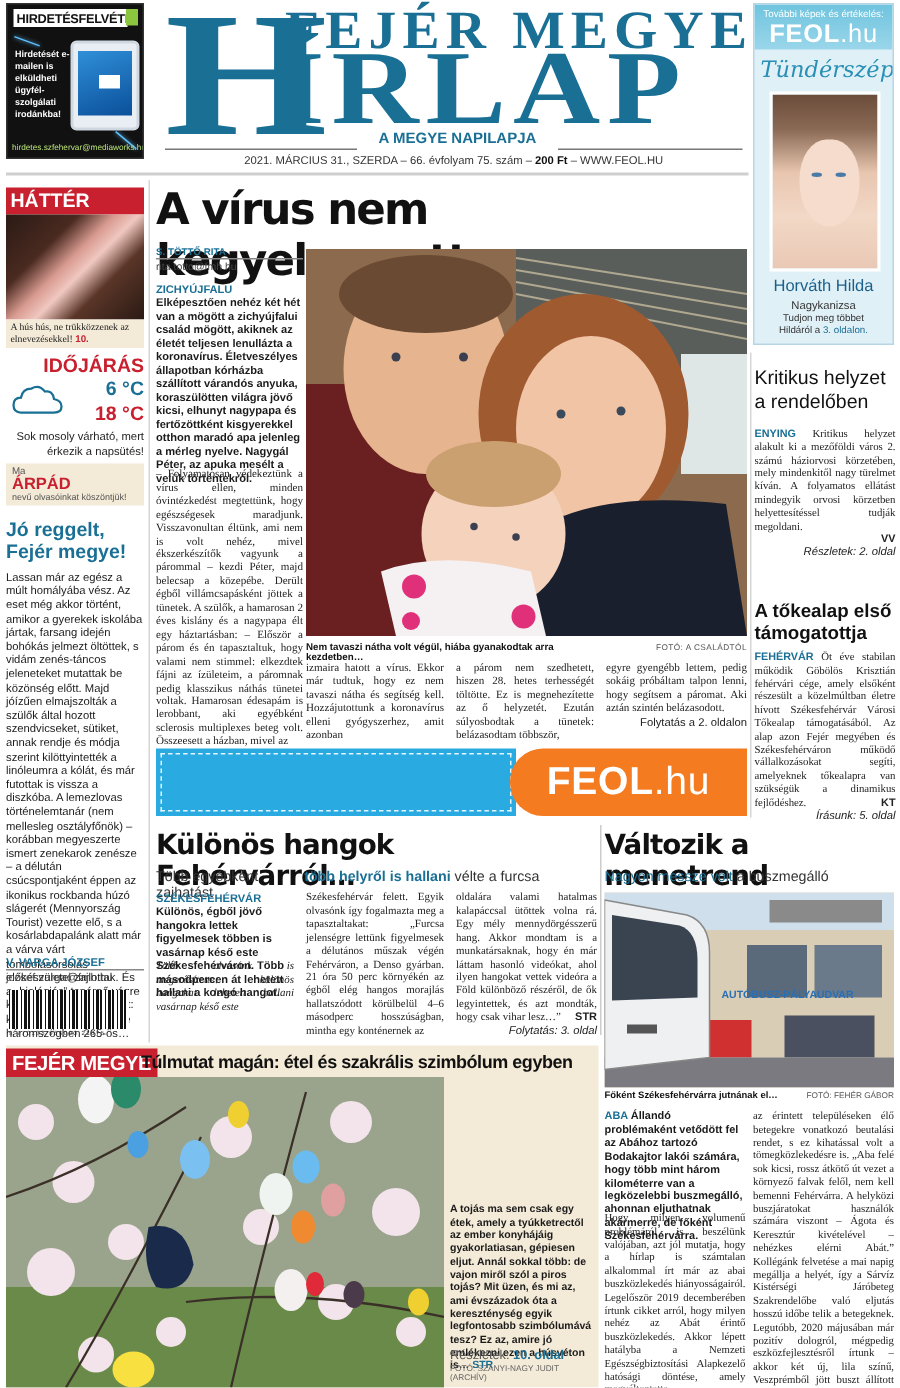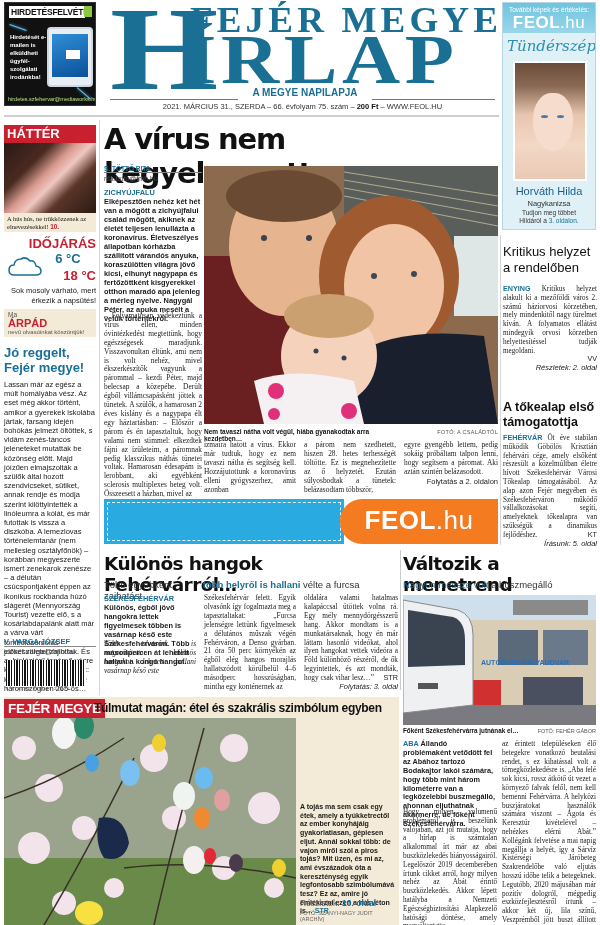--- a/index.html
+++ b/index.html
@@ -40,21 +40,21 @@
   #promo .p-eye { position:absolute; top:22px; width:7px; height:3px; background:#4a7aa8; border-radius:50%; }
   #promo .p-name { position:absolute; left:0; top:182px; width:100%; text-align:center; color:#1a5f8a; font-size:11px; }
   #promo .p-city { position:absolute; left:0; top:196px; width:100%; text-align:center; color:#333; font-size:7.5px; }
   #promo .p-more { position:absolute; left:0; top:206px; width:100%; text-align:center; color:#333; font-size:6.5px; line-height:8px; }
   #promo .p-more b { color:#1a6f95; font-weight:normal; }
   #hatter-label { left: 4px; top: 125px; width: 92px; height: 18px; background: #c8202f; color: #fff; font-weight: bold; font-size: 13px; padding-left: 3px; line-height: 18px; }
   #hatter-img { left: 4px; top: 143px; width: 92px; height: 70px; background: linear-gradient(135deg,#2a1a14 0%, #4a2a20 30%, #d89a90 45%, #f0c8c0 55%, #5a3528 70%, #2a1a14 100%); }
   #hatter-cap { left: 4px; top: 213px; width: 92px; height: 19px; background: #f3ead7; font-family: "Liberation Serif", serif; font-size: 6.5px; line-height: 8px; padding: 2px 3px; }
   #hatter-cap b { color: #c8202f; font-family: "Liberation Sans", sans-serif; }
   #idojaras { left: 4px; top: 236px; width: 92px; text-align: right; color: #c8202f; font-weight: bold; font-size: 13px; }
-  #temp1 { left: 40px; top: 251px; width: 56px; text-align: center; color: #1a6f95; font-weight: bold; font-size: 13px; }
+  #temp1 { left: 40px; top: 251px; width: 56px; text-align: right; color: #1a6f95; font-weight: bold; font-size: 13px; }
   #temp2 { left: 40px; top: 268px; width: 56px; text-align: right; color: #c8202f; font-weight: bold; font-size: 13px; }
   #cloud { left: 8px; top: 255px; width: 34px; height: 22px; }
   #weather-text { left: 4px; top: 286px; width: 92px; text-align: right; font-size: 7.5px; line-height: 10px; color: #222; }
   #nevnap { left: 4px; top: 309px; width: 92px; height: 28px; background: #f3ead7; padding: 2px 4px; }
   #nevnap .ma { font-size: 6.5px; color: #555; }
   #nevnap .name { font-size: 11px; font-weight: bold; color: #c8202f; line-height: 11px; }
   #nevnap .thanks { font-size: 6px; color: #555; }
   #jo-head { left: 4px; top: 345px; width: 92px; color: #1a6f95; font-weight: bold; font-size: 13px; line-height: 15px; }
   #jo-body { left: 4px; top: 380px; width: 92px; font-size: 7.5px; line-height: 9.2px; color: #1a1a1a; }
   #jo-author { left: 4px; top: 637px; width: 92px; font-size: 7.5px; font-weight: bold; color: #1a6f95; border-bottom: 1px solid #888; }
@@ -72,21 +72,21 @@
   #photo1 { left: 204px; top: 166px; width: 294px; height: 258px; overflow: hidden; background: #a88a6a; }
   #caption1 { left: 204px; top: 428px; width: 200px; font-size: 6.5px; font-weight: bold; color: #111; }
   #credit1 { left: 420px; top: 429px; width: 78px; text-align: right; font-size: 5.5px; color: #555; letter-spacing: 0.3px; }
   .c3 { top: 441px; width: 92px; font-family: "Liberation Serif", serif; font-size: 7.4px; line-height: 8.9px; text-align: justify; color: #222; }
   #folyt1 { left: 404px; top: 477px; width: 94px; text-align: right; font-size: 7.5px; color: #222; }
 
   
   #krit-head { left: 503px; top: 244px; width: 94px; font-size: 13px; line-height: 16px; color: #111; }
   #krit-body { left: 503px; top: 285px; width: 94px; font-family: "Liberation Serif", serif; font-size: 7.2px; line-height: 8.8px; text-align: justify; color: #222; }
   .place-blue { color: #1a6f95; font-family: "Liberation Sans", sans-serif; font-weight: bold; }
-  .signoff { font-family: "Liberation Sans", sans-serif; font-weight: normal; float: right; }
+  .signoff { font-family: "Liberation Sans", sans-serif; font-weight: bold; float: right; }
   .ref { text-align: right; font-family: "Liberation Sans", sans-serif; font-size: 7.5px; font-style: italic; }
   #toke-head { left: 503px; top: 400px; width: 94px; font-size: 12.5px; font-weight: bold; line-height: 15px; color: #111; }
   #toke-body { left: 503px; top: 434px; width: 94px; font-family: "Liberation Serif", serif; font-size: 7.2px; line-height: 8.8px; text-align: justify; color: #222; }
 
   
   #banner { left: 104px; top: 499px; width: 394px; height: 45px; }
   #banner .blue { position: absolute; left: 0; top: 0; width: 240px; height: 45px; background: #29abe2; }
   #banner .blue-dash { position: absolute; left: 3px; top: 3px; right: 3px; bottom: 3px; border: 1px dashed #e6f6ff; }
   #banner .btxt { position: absolute; left: 0; top: 7px; width: 240px; text-align: center; color: #fff; font-weight: bold; font-size: 11.5px; line-height: 14px; }
   #banner .orange { position: absolute; left: 236px; top: 0; width: 158px; height: 45px; background: #f47b20; border-radius: 22px 0 0 22px; }

